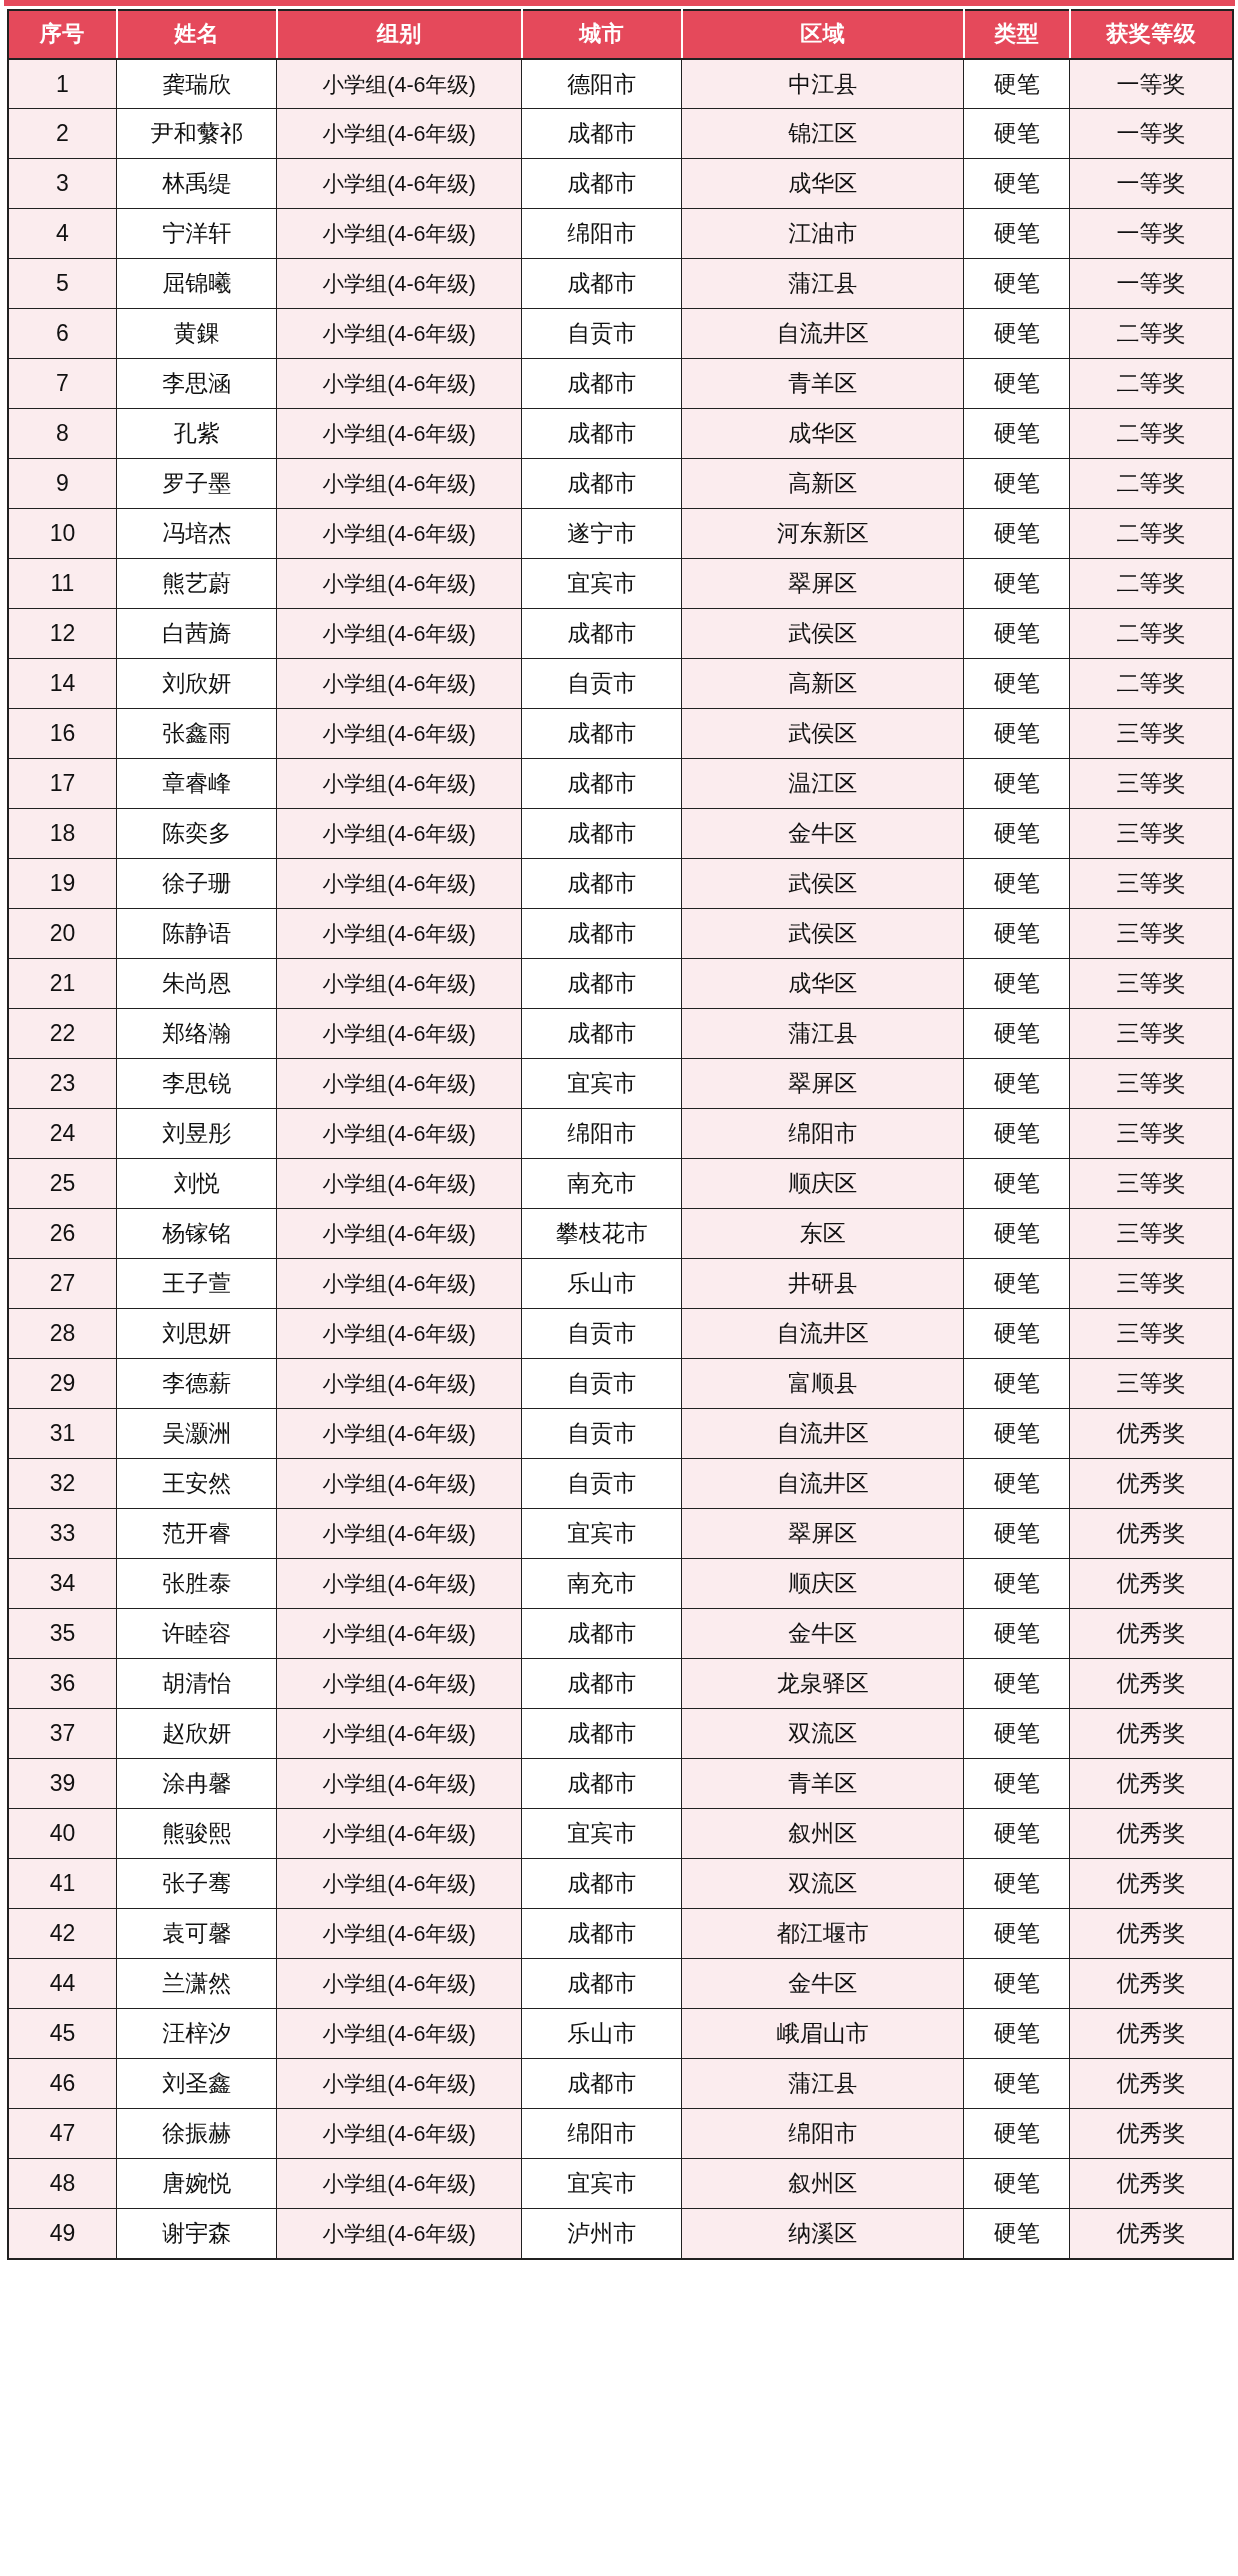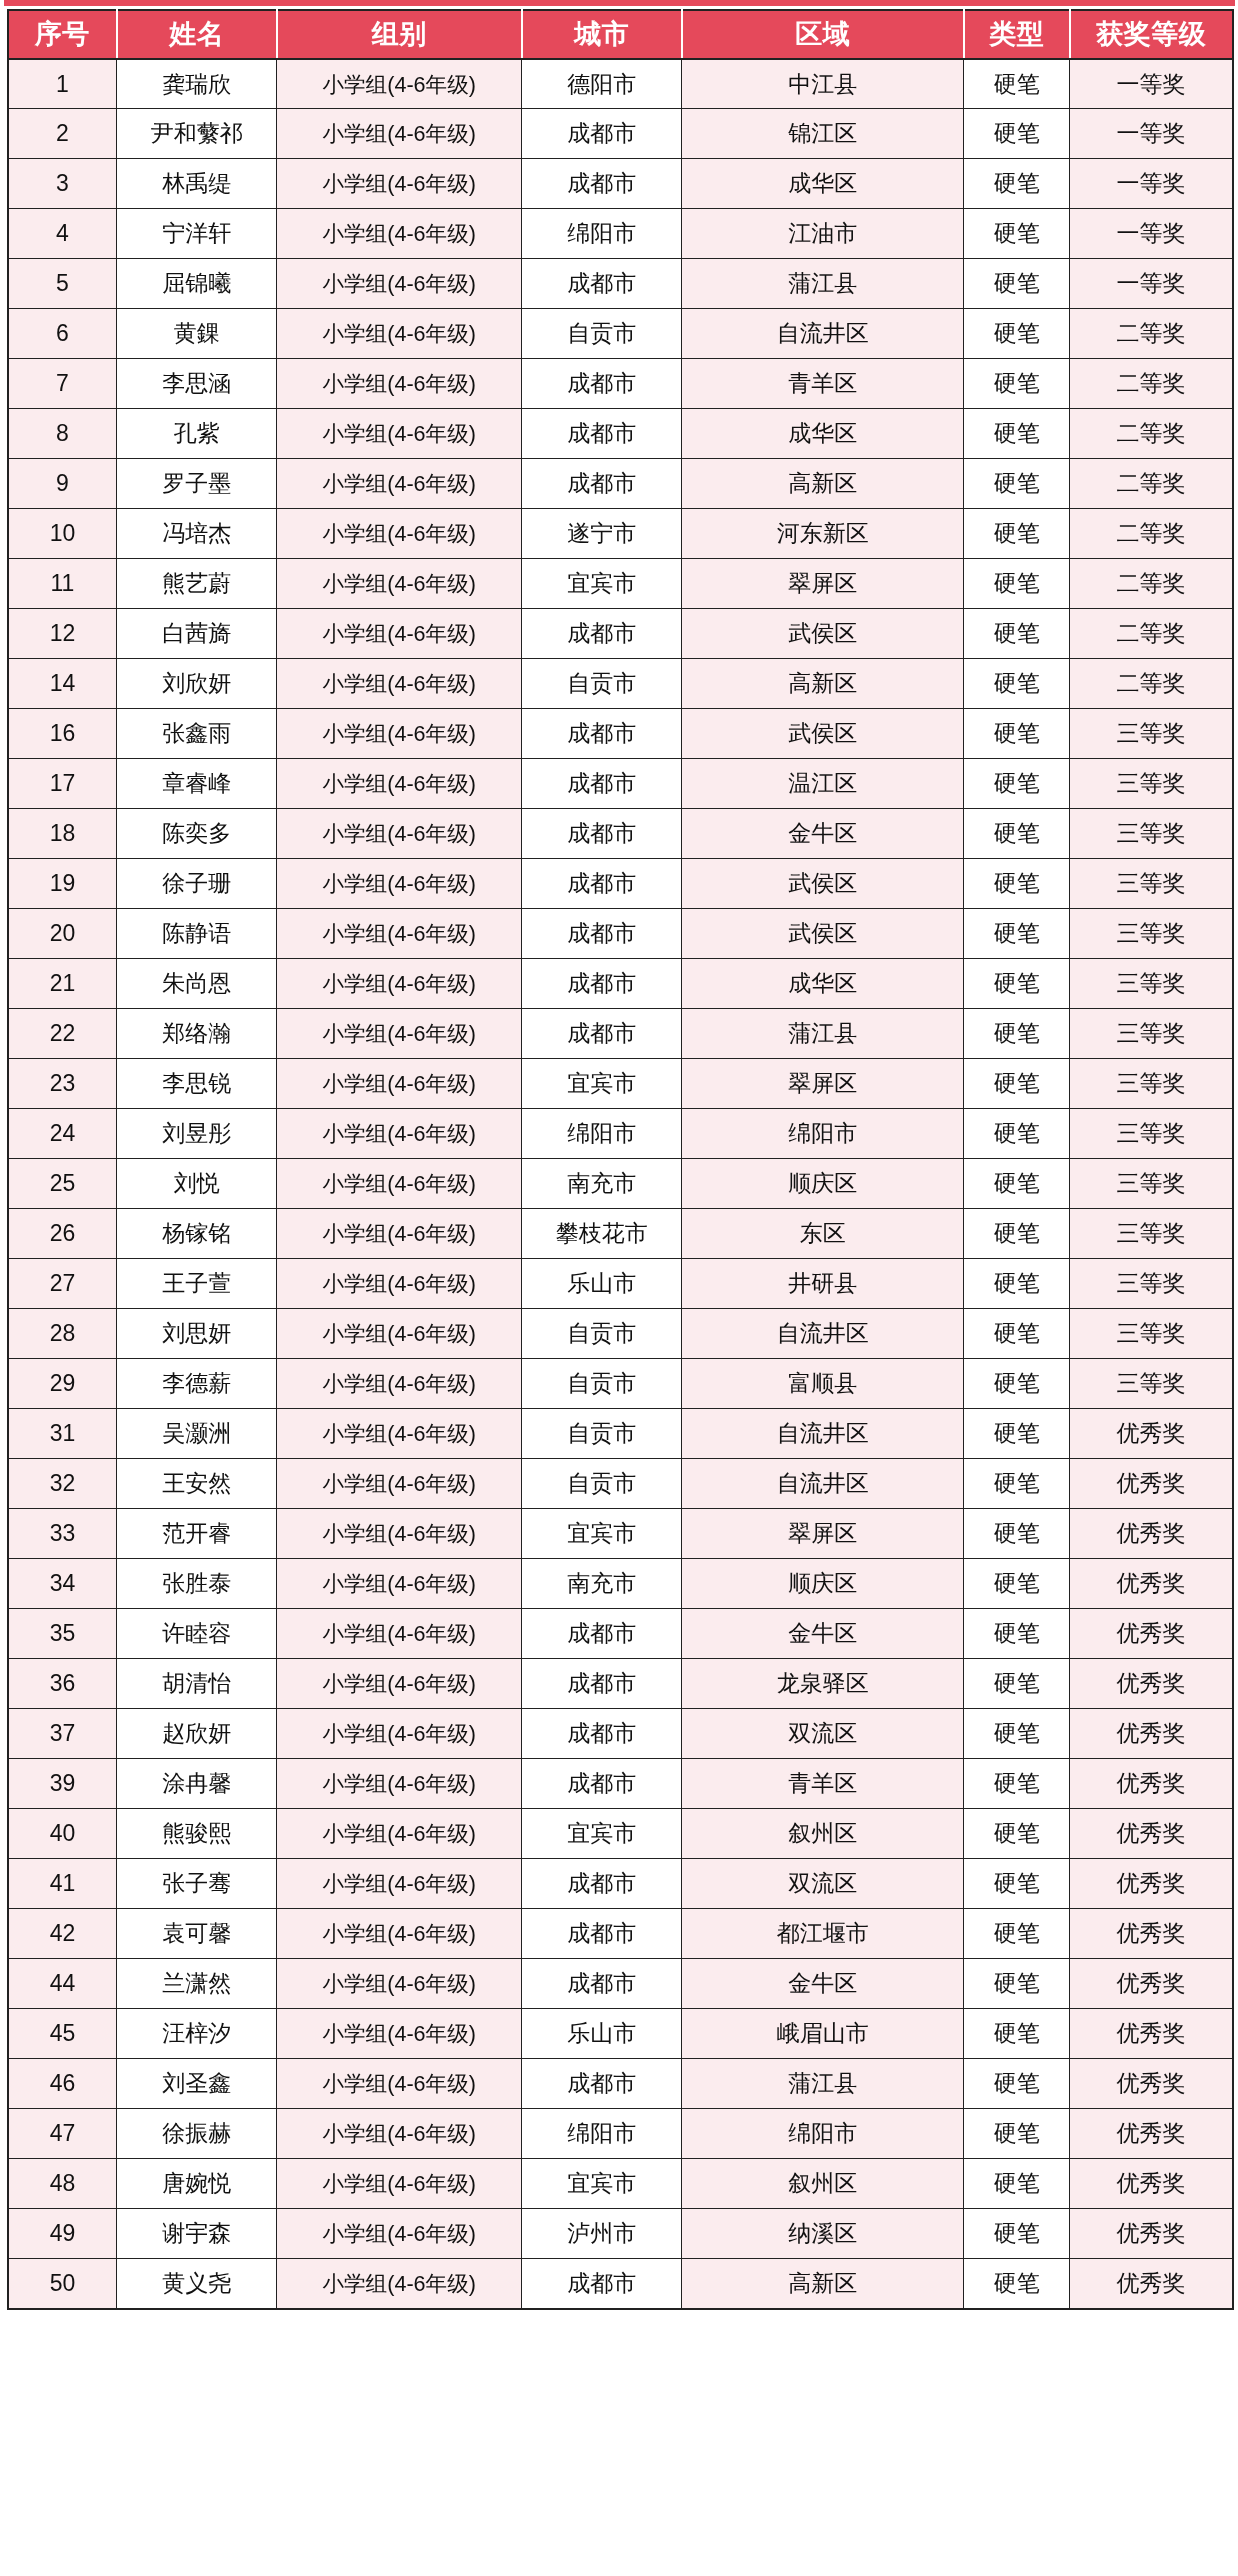--- a/index.html
+++ b/index.html
@@ -23,21 +23,21 @@
     width:1225px;
     border-collapse:collapse;
     table-layout:fixed;
     border:2.1px solid #212121;
   }
   table.award thead tr{height:49px;}
   table.award tbody tr{height:50px;}
   th{
     background:#e5495b;
     color:#ffffff;
-    font-size:27px;
+    font-size:22px;
     font-weight:bold;
     text-align:center;
     vertical-align:middle;
     border-bottom:2.1px solid #212121;
     padding:0;
     letter-spacing:0.5px;
   }
   th + th{border-left:2.6px solid #ffffff;}
   td{
     border:1.5px solid #212121;
@@ -471,25 +471,16 @@
         </tr>
         <tr>
           <td class="c0 pink">49</td>
           <td class="c1">谢宇森</td>
           <td class="c2 pink">小学组(4-6年级)</td>
           <td class="c3">泸州市</td>
           <td class="c4 pink">纳溪区</td>
           <td class="c5">硬笔</td>
           <td class="c6 pink">优秀奖</td>
         </tr>
-        <tr>
-          <td class="c0 pink">50</td>
-          <td class="c1">黄义尧</td>
-          <td class="c2 pink">小学组(4-6年级)</td>
-          <td class="c3">成都市</td>
-          <td class="c4 pink">高新区</td>
-          <td class="c5">硬笔</td>
-          <td class="c6 pink">优秀奖</td>
-        </tr>
       </tbody>
   </table>
 </div>
 
 
 </body></html>

